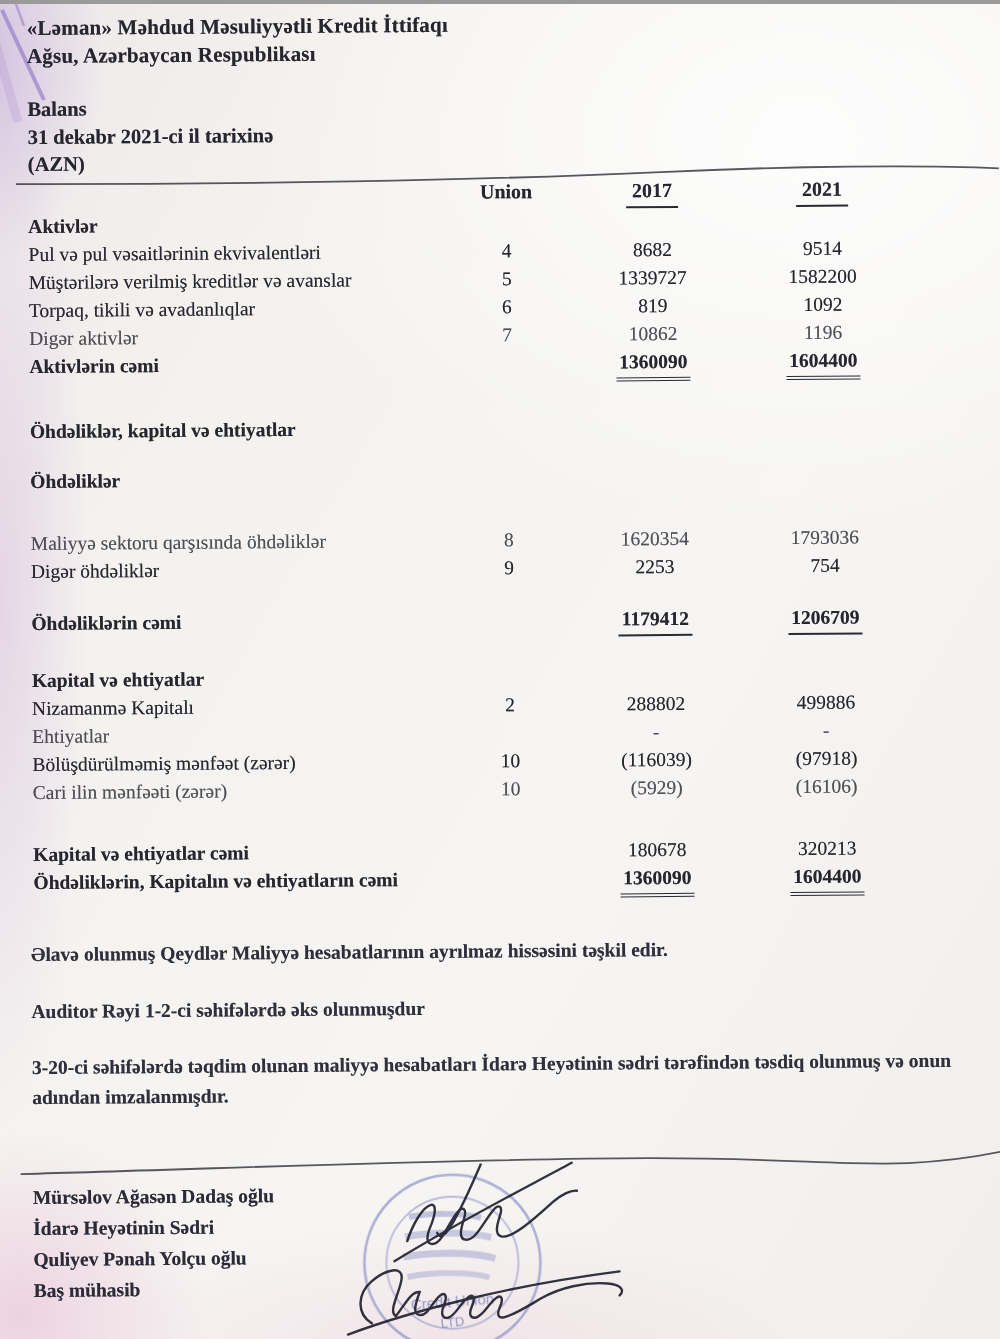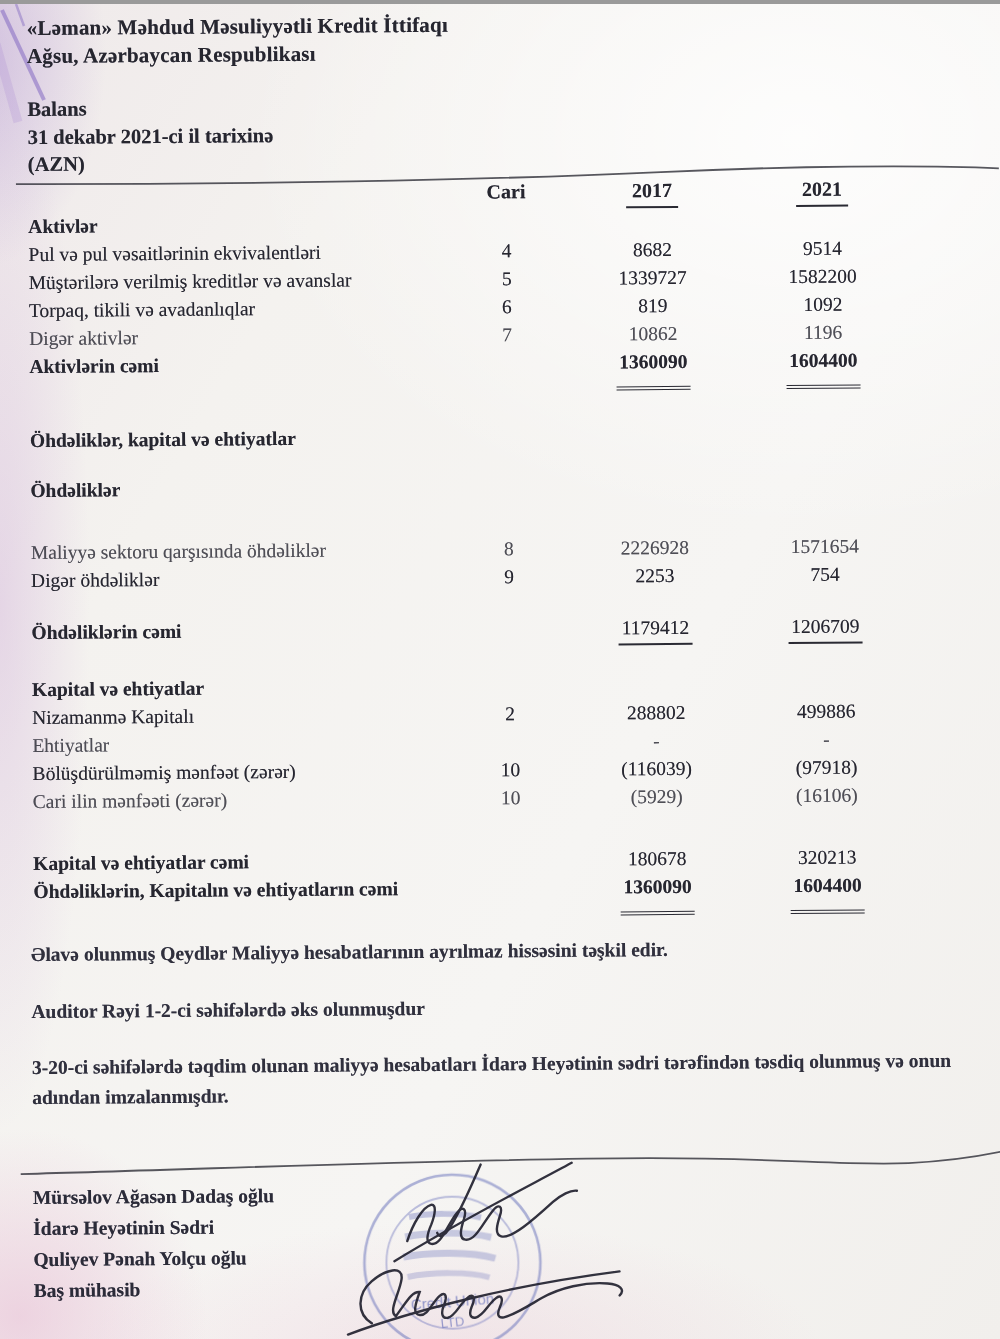--- a/index.html
+++ b/index.html
@@ -37,22 +37,22 @@
   #balance-table{left:27px;top:176px;width:900px;font-size:19.5px;}
   .row{display:grid;grid-template-columns:418px 120px 172px 168px;line-height:28px;align-items:baseline;}
   .row .lbl{text-align:left;}
   .row .note,.row .val{text-align:center;}
   .num{display:inline-block;font-style:normal;padding:0 3px;}
   .thead{line-height:30px;font-weight:700;font-size:20px;}
   .thead .col-ul .num{border-bottom:2.5px solid #2a2a33;padding:0 6px 1px;}
   .section .lbl{font-weight:700;}
   .bold .lbl{font-weight:700;}
   .total-single .lbl,.total-double .lbl{font-weight:700;}
-  .total-single .val .num{font-weight:400;border-bottom:2.5px solid #2a2a33;padding-bottom:1px;}
-  .total-double .val .num{font-weight:700;border-bottom:4px double #2a2a33;padding-bottom:10px;}
+  .total-single .val .num{font-weight:700;border-bottom:2.5px solid #2a2a33;padding-bottom:1px;}
+  .total-double .val .num{font-weight:700;border-bottom:4px double #2a2a33;padding-bottom:1px;}
   .faded{opacity:.8;}
   .g22{margin-top:22px;} .g24{margin-top:24px;} .g26{margin-top:26px;}
   .g32{margin-top:32px;} .g34{margin-top:34px;}
 
   
   .note-par{left:24px;width:968px;font-size:19.5px;font-weight:600;line-height:30px;color:#30303d;}
   #note-1{top:936px;} #note-2{top:993px;} #note-3{top:1049px;}
 
   
   #sign-block{left:24px;top:1178px;font-size:19.5px;font-weight:700;line-height:31px;color:#2b2b38;}
@@ -89,21 +89,21 @@
       <div>(AZN)</div>
     </div>
 
     <svg class="abs rule" style="top:164px" viewBox="0 0 1000 22">
       <path d="M15,16 C230,18 480,16 660,9 C790,4 920,4 998,8" stroke="#3a3a42" stroke-width="1.8" fill="none" opacity=".85"></path>
     </svg>
 
     <div id="balance-table" class="abs ink">
       <div class="row thead">
         <span class="lbl"></span>
-        <span class="note"><i class="num">Cari</i></span>
+        <span class="note"><i class="num">Union</i></span>
         <span class="val col-ul"><i class="num">2017</i></span>
         <span class="val col-ul"><i class="num">2021</i></span>
       </div>
       <div>
           <div class="row section">
     <span class="lbl">Aktivlər</span>
     <span class="note"><i class="num"></i></span>
     <span class="val"><i class="num"></i></span>
     <span class="val"><i class="num"></i></span>
   </div>
@@ -145,22 +145,22 @@
   </div>
           <div class="row section g22">
     <span class="lbl">Öhdəliklər</span>
     <span class="note"><i class="num"></i></span>
     <span class="val"><i class="num"></i></span>
     <span class="val"><i class="num"></i></span>
   </div>
           <div class="row faded g34">
     <span class="lbl">Maliyyə sektoru qarşısında öhdəliklər</span>
     <span class="note"><i class="num">8</i></span>
-    <span class="val"><i class="num">2226928</i></span>
-    <span class="val"><i class="num">1571654</i></span>
+    <span class="val"><i class="num">1620354</i></span>
+    <span class="val"><i class="num">1793036</i></span>
   </div>
           <div class="row">
     <span class="lbl">Digər öhdəliklər</span>
     <span class="note"><i class="num">9</i></span>
     <span class="val"><i class="num">2253</i></span>
     <span class="val"><i class="num">754</i></span>
   </div>
           <div class="row total-single g24">
     <span class="lbl">Öhdəliklərin cəmi</span>
     <span class="note"><i class="num"></i></span>

